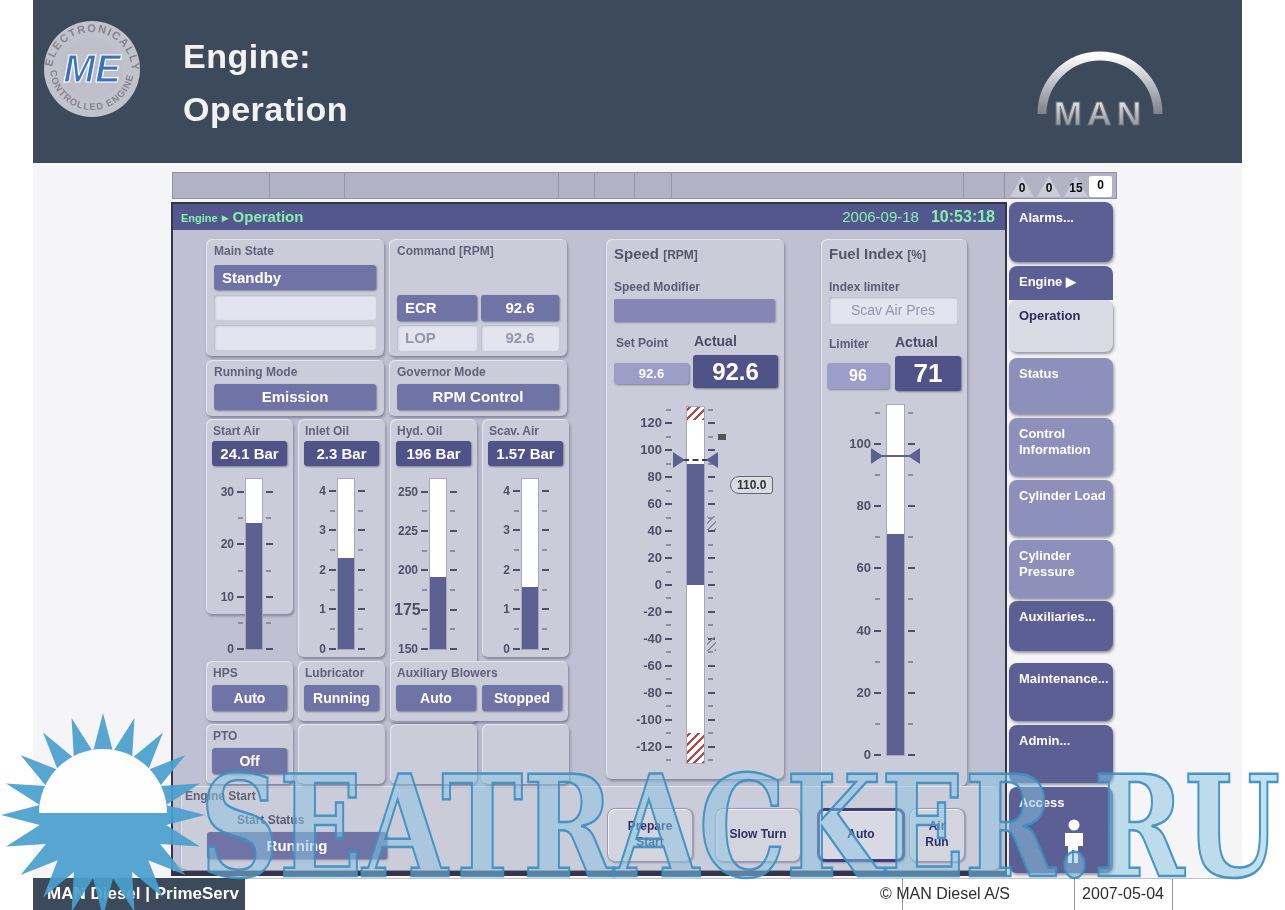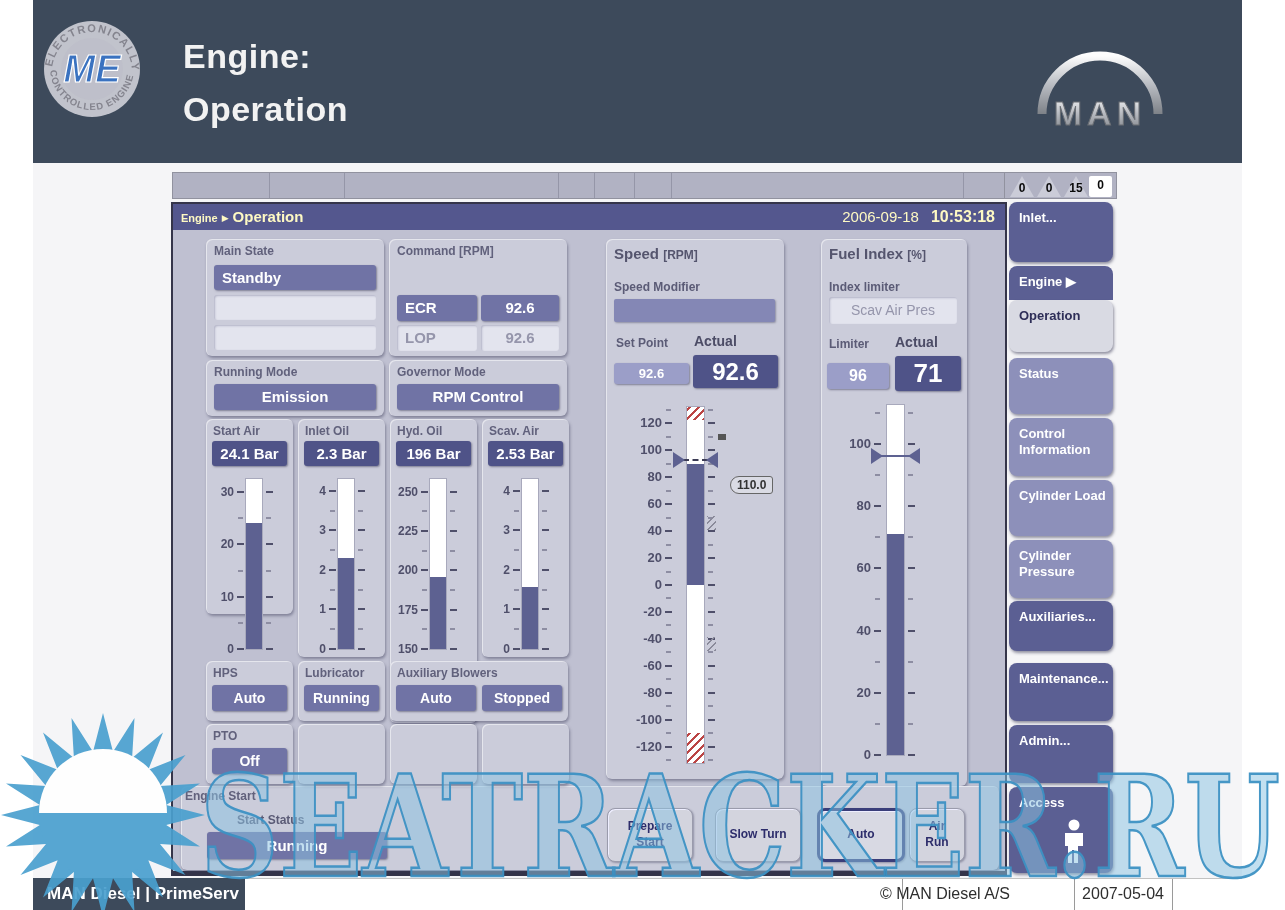--- a/index.html
+++ b/index.html
@@ -10,21 +10,21 @@
 .me-badge{position:absolute;left:8px;top:18px}
 .man-logo{position:absolute;left:992px;top:34px}
 .app-bg{position:absolute;left:33px;top:163px;width:1209px;height:715px;background:#f5f5f7}
 .top-strip{position:absolute;left:172px;top:172px;width:833px;height:27px;background:#b1b2c3;border:1px solid #91929f}
 .strip-div{position:absolute;top:0;width:1px;height:100%;background:#9596a8}
 .counters{position:absolute;left:1005px;top:172px;width:112px;height:27px;background:#b1b2c3;border:1px solid #91929f;border-left:none}
 .counter-tri{position:absolute;top:3px;width:24px;height:21px;background:#cbccd8;clip-path:polygon(50% 0,100% 100%,0 100%)}
 .counter-num{position:absolute;width:24px;text-align:center;font-size:12px;font-weight:bold;color:#0a0a0a}
 .counter-box{position:absolute;top:3px;width:23px;height:21px;background:#fff;border-radius:2px}
 .window{position:absolute;left:171px;top:202px;width:836px;height:674px;border:2px solid #35354a;border-bottom-width:5px;background:#bfc0d1}
-.titlebar{position:relative;height:26px;background:#54578e;color:#fef9c3}
+.titlebar{position:relative;height:26px;background:#54578e;color:#86efac}
 .titlebar .bc{position:absolute;left:8px;top:0;line-height:26px}
 .bc-sec{font-size:11px;font-weight:bold}
 .bc-arrow{font-size:9px;margin:0 4px;position:relative;top:-1px}
 .bc-page{font-size:15px;font-weight:bold}
 .titlebar .dt{position:absolute;right:10px;top:0;line-height:26px;font-size:15px}
 .dt-date{margin-right:12px}
 .dt-time{font-weight:bold;font-size:16px}
 .panel{position:relative;width:100%;height:641px}
 .grp{position:absolute;background:#cbccda;border-radius:6px;box-shadow:1px 2px 3px rgba(55,55,85,.45),inset 1px 1px 0 rgba(255,255,255,.5)}
 .grp-label{position:absolute;left:8px;top:5px;font-size:12px;font-weight:bold;color:#61617c;white-space:nowrap}
@@ -393,39 +393,39 @@
           </div>
           <div class="tick-lab" style="font-size: 12px; left: 0px; width: 24px; top: 4.59259px;">250</div>
           <div class="tick-dash" style="left: 27px; width: 7px; top: 11.5926px;"></div>
           <div class="tick-dash" style="left: 56px; width: 7px; top: 11.5926px;"></div>
           <div class="tick-lab" style="font-size: 12px; left: 0px; width: 24px; top: 43.9444px;">225</div>
           <div class="tick-dash" style="left: 27px; width: 7px; top: 50.9444px;"></div>
           <div class="tick-dash" style="left: 56px; width: 7px; top: 50.9444px;"></div>
           <div class="tick-lab" style="font-size: 12px; left: 0px; width: 24px; top: 83.2963px;">200</div>
           <div class="tick-dash" style="left: 27px; width: 7px; top: 90.2963px;"></div>
           <div class="tick-dash" style="left: 56px; width: 7px; top: 90.2963px;"></div>
-          <div class="tick-lab" style="font-size: 12px; left: 0px; width: 24px; top: 122.648px;">175</div>
+          <div class="tick-lab" style="font-size: 16px; left: 0px; width: 24px; top: 122.648px;">175</div>
           <div class="tick-dash" style="left: 27px; width: 7px; top: 129.648px;"></div>
           <div class="tick-dash" style="left: 56px; width: 7px; top: 129.648px;"></div>
           <div class="tick-lab" style="font-size: 12px; left: 0px; width: 24px; top: 162px;">150</div>
           <div class="tick-dash" style="left: 27px; width: 7px; top: 169px;"></div>
           <div class="tick-dash" style="left: 56px; width: 7px; top: 169px;"></div>
           <div class="tick-dash minor" style="left: 28px; width: 5px; top: 31.2685px;"></div>
           <div class="tick-dash minor" style="left: 56px; width: 5px; top: 31.2685px;"></div>
           <div class="tick-dash minor" style="left: 28px; width: 5px; top: 70.6204px;"></div>
           <div class="tick-dash minor" style="left: 56px; width: 5px; top: 70.6204px;"></div>
           <div class="tick-dash minor" style="left: 28px; width: 5px; top: 109.972px;"></div>
           <div class="tick-dash minor" style="left: 56px; width: 5px; top: 109.972px;"></div>
           <div class="tick-dash minor" style="left: 28px; width: 5px; top: 149.324px;"></div>
           <div class="tick-dash minor" style="left: 56px; width: 5px; top: 149.324px;"></div>
         </div>
       </div>
       <div class="grp" style="left: 309px; top: 189px; width: 87px; height: 238px;">
         <div class="grp-label" style="left: 7px; top: 5px;">Scav. Air</div>
-        <div class="vbox dark" style="left: 6px; top: 22px; width: 75px; height: 25px; font-size: 15px; line-height: 25px;">2.53 Bar</div>
+        <div class="vbox dark" style="left: 6px; top: 22px; width: 75px; height: 25px; font-size: 15px; line-height: 25px;">1.57 Bar</div>
         <div class="scale-host" style="left: 4px; top: 60px; width: 79px; height: 172px;">
           <div class="scale-col" style="left: 36px; top: 0px; width: 16px; height: 170px;">
             <div class="scale-fill" style="left: 0px; right: 0px; top: 107.93px; height: 62.0698px;"></div>
           </div>
           <div class="tick-lab" style="font-size: 12px; left: 0px; width: 24px; top: 3.86047px;">4</div>
           <div class="tick-dash" style="left: 27px; width: 7px; top: 10.8605px;"></div>
           <div class="tick-dash" style="left: 56px; width: 7px; top: 10.8605px;"></div>
           <div class="tick-lab" style="font-size: 12px; left: 0px; width: 24px; top: 43.3953px;">3</div>
           <div class="tick-dash" style="left: 27px; width: 7px; top: 50.3953px;"></div>
           <div class="tick-dash" style="left: 56px; width: 7px; top: 50.3953px;"></div>
@@ -482,21 +482,21 @@
 
 <svg class="watermark" width="1285" height="910" viewBox="0 0 1285 910">
   <g opacity="0.92">
     <polygon id="sun-rays" fill="#4aa0cf" points="103.0,713.0 113.0,751.8 134.5,718.0 132.1,758.0 163.0,732.5 148.3,769.7 185.5,755.0 160.0,785.9 200.0,783.5 166.2,805.0 205.0,815.0 166.2,825.0 200.0,846.5 160.0,844.1 185.5,875.0 148.3,860.3 163.0,897.5 132.1,872.0 134.5,912.0 113.0,878.2 103.0,917.0 93.0,878.2 71.5,912.0 73.9,872.0 43.0,897.5 57.7,860.3 20.5,875.0 46.0,844.1 6.0,846.5 39.8,825.0 1.0,815.0 39.8,805.0 6.0,783.5 46.0,785.9 20.5,755.0 57.7,769.7 43.0,732.5 73.9,758.0 71.5,718.0 93.0,751.8"></polygon>
     <circle cx="103" cy="815" r="64" fill="#4aa0cf"></circle>
     <path d="M 39 813 A 64 64 0 0 1 167 813 Z" fill="#ffffff"></path>
   </g>
   <text x="200" y="876" font-family="DejaVu Serif, serif" font-weight="bold" font-size="140" textLength="1080" lengthAdjust="spacingAndGlyphs" fill="rgba(140,195,225,0.55)" stroke="#3d92c4" stroke-width="2.5" opacity="0.95">SEATRACKER.RU</text>
 </svg>
 
-<div class="sidebar-item sb-dark" style="top: 202px; height: 60px;">Inlet...</div>
+<div class="sidebar-item sb-dark" style="top: 202px; height: 60px;">Alarms...</div>
 <div class="sidebar-item sb-head" style="top: 266px; height: 34px;">Engine ▶</div>
 <div class="sidebar-item sb-active" style="top: 300px; height: 52px;">Operation</div>
 <div class="sidebar-item sb-med" style="top: 358px; height: 56px;">Status</div>
 <div class="sidebar-item sb-med" style="top: 418px; height: 58px;">Control Information</div>
 <div class="sidebar-item sb-med" style="top: 480px; height: 56px;">Cylinder Load</div>
 <div class="sidebar-item sb-med" style="top: 540px; height: 58px;">Cylinder Pressure</div>
 <div class="sidebar-item sb-dark" style="top: 601px; height: 50px;">Auxiliaries...</div>
 <div class="sidebar-item sb-dark" style="top: 663px; height: 58px;">Maintenance...</div>
 <div class="sidebar-item sb-dark" style="top: 725px; height: 58px;">Admin...</div>
 <div class="sidebar-item sb-dark" style="top: 787px; height: 86px;">Access<svg width="30" height="46" viewBox="0 0 30 46" style="position: absolute; left: 50px; top: 32px;">

